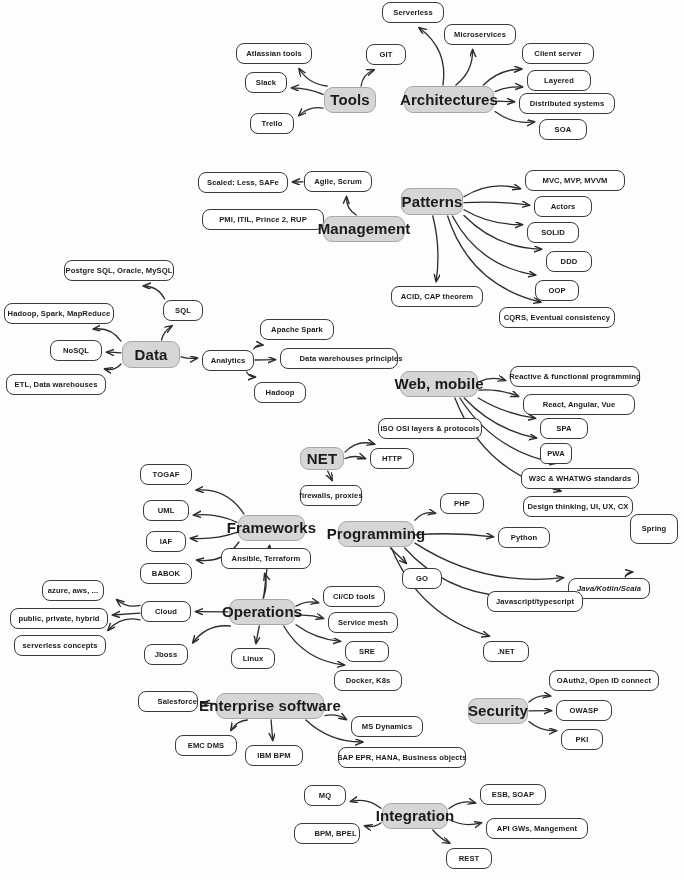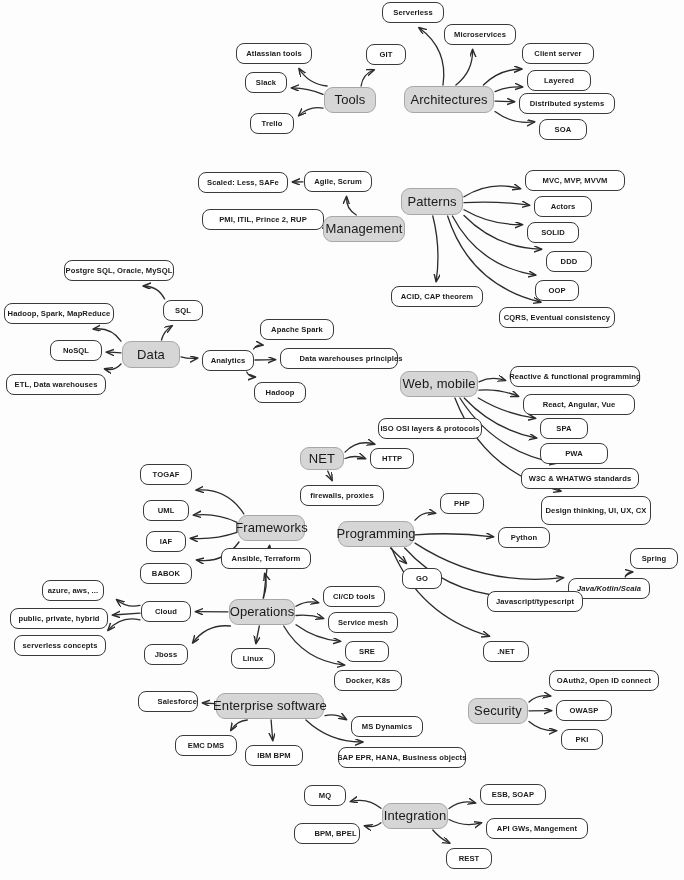--- a/index.html
+++ b/index.html
@@ -44,22 +44,22 @@
     color: #1a1a1a;
     font-size: 7.6px;
     font-weight: bold;
     border-radius: 8px;
     box-shadow: 0 0 0 0 rgba(0,0,0,0);
   }
   .node.hub {
     background: #d6d6d6;
     border: 1.2px solid #a8a8a8;
     color: #1a1a1a;
-    font-size: 13px;
-    font-weight: normal;
+    font-size: 15px;
+    font-weight: bold;
     border-radius: 9px;
   }
 </style>
 </head>
 <body>
 
 <div id="canvas">
   <svg id="edges" viewBox="0 0 684 880">
     <defs>
       <marker id="arrow" markerWidth="7" markerHeight="7" refX="5.4" refY="2.4" orient="auto" markerUnits="strokeWidth">
@@ -254,36 +254,36 @@
       </div>
       <div class="node leaf" style="left: 523px; top: 394px; width: 112px; height: 21px;">
         <span>React, Angular, Vue</span>
       </div>
       <div class="node leaf" style="left: 540px; top: 418px; width: 48px; height: 21px;">
         <span>SPA</span>
       </div>
       <div class="node leaf" style="left: 378px; top: 418px; width: 104px; height: 21px;">
         <span>ISO OSI layers &amp; protocols</span>
       </div>
-      <div class="node leaf" style="left: 540px; top: 443px; width: 68px; height: 21px;">
+      <div class="node leaf" style="left: 540px; top: 443px; width: 32px; height: 21px; border-radius: 6px;">
         <span>PWA</span>
       </div>
       <div class="node hub" style="left: 300px; top: 447px; width: 44px; height: 23px;">
         <span>NET</span>
       </div>
       <div class="node leaf" style="left: 370px; top: 448px; width: 44px; height: 21px;">
         <span>HTTP</span>
       </div>
       <div class="node leaf" style="left: 521px; top: 468px; width: 118px; height: 21px;">
         <span>W3C &amp; WHATWG standards</span>
       </div>
-      <div class="node leaf" style="left: 300px; top: 485px; width: 84px; height: 21px;">
+      <div class="node leaf" style="left: 300px; top: 485px; width: 62px; height: 21px; border-radius: 7px;">
         <span>firewalls, proxies</span>
       </div>
-      <div class="node leaf" style="left: 523px; top: 496px; width: 110px; height: 29px; margin-left: 18px;">
+      <div class="node leaf" style="left: 523px; top: 496px; width: 110px; height: 21px;">
         <span>Design thinking, UI, UX, CX</span>
       </div>
       <div class="node leaf" style="left: 140px; top: 464px; width: 52px; height: 21px;">
         <span>TOGAF</span>
       </div>
       <div class="node leaf" style="left: 440px; top: 493px; width: 44px; height: 21px;">
         <span>PHP</span>
       </div>
       <div class="node leaf" style="left: 143px; top: 500px; width: 46px; height: 21px;">
         <span>UML</span>
@@ -299,21 +299,21 @@
       </div>
       <div class="node leaf" style="left: 498px; top: 527px; width: 52px; height: 21px;">
         <span>Python</span>
       </div>
       <div class="node leaf" style="left: 221px; top: 548px; width: 90px; height: 21px;">
         <span>Ansible, Terraform</span>
       </div>
       <div class="node leaf" style="left: 140px; top: 563px; width: 52px; height: 21px;">
         <span>BABOK</span>
       </div>
-      <div class="node leaf" style="left: 630px; top: 548px; width: 48px; height: 21px; text-align: right;">
+      <div class="node leaf" style="left: 630px; top: 514px; width: 48px; height: 30px; text-align: right;">
         <span>Spring</span>
       </div>
       <div class="node leaf" style="left: 402px; top: 568px; width: 40px; height: 21px;">
         <span>GO</span>
       </div>
       <div class="node leaf" style="left: 568px; top: 578px; width: 82px; height: 21px; font-style: italic;">
         <span>Java/Kotlin/Scala</span>
       </div>
       <div class="node leaf" style="left: 42px; top: 580px; width: 62px; height: 21px;">
         <span>azure, aws, ...</span>

